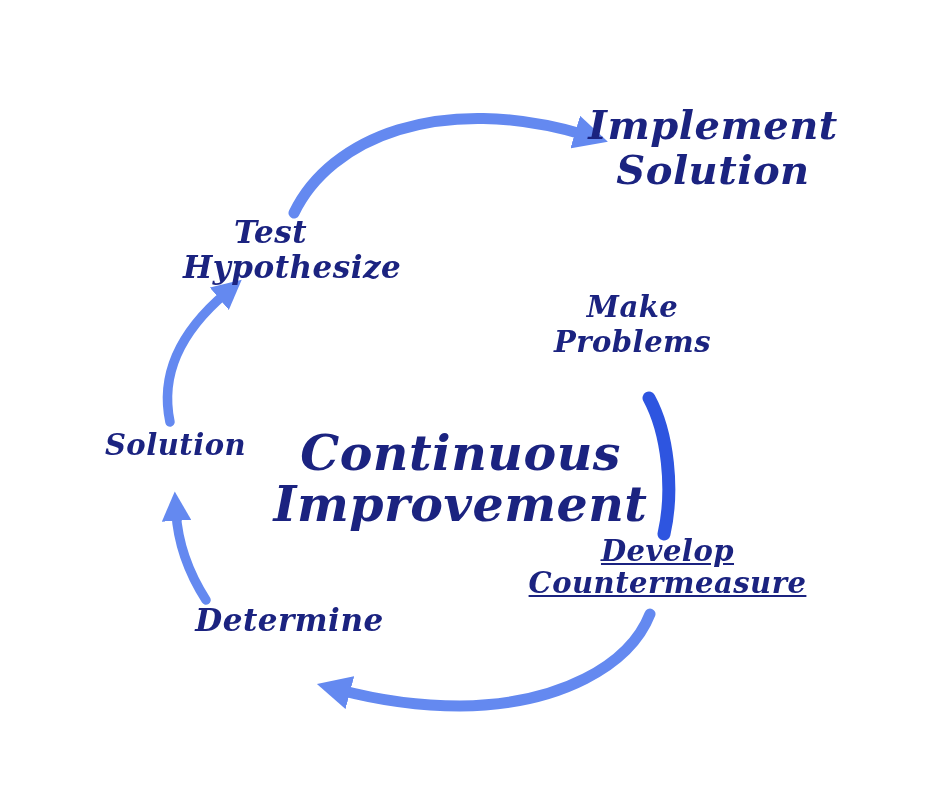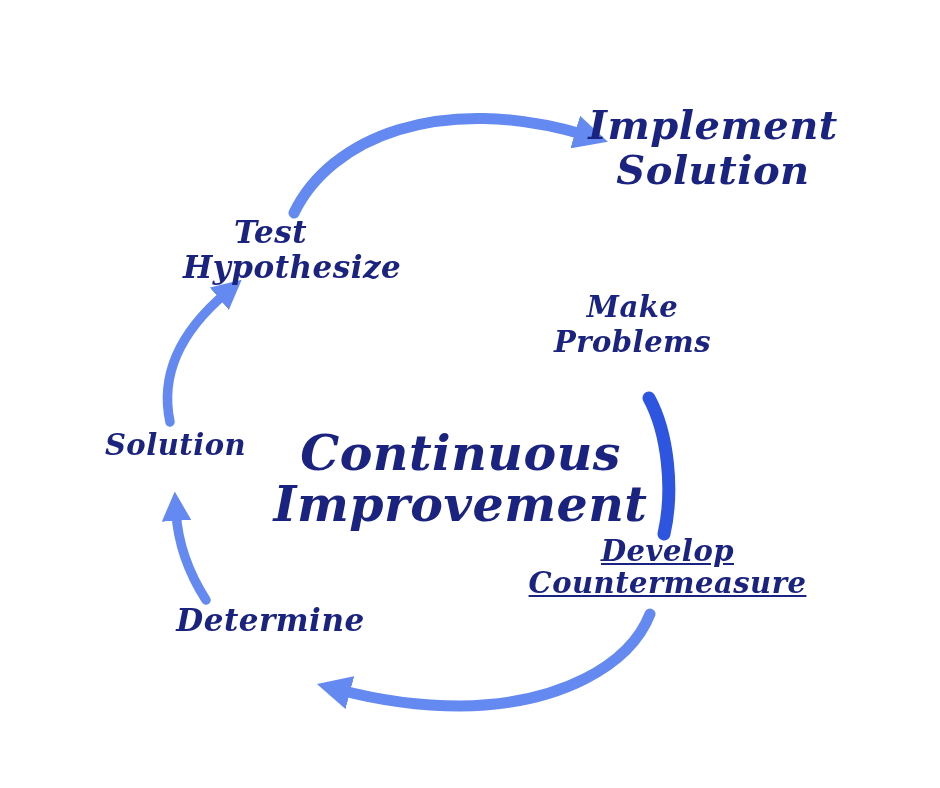--- a/index.html
+++ b/index.html
@@ -29,21 +29,21 @@
     line-height:1.12;
     letter-spacing:0.5px;
   }
   .label span{display:block;}
   .lbl-implement{left:588px;top:103px;width:250px;font-size:40px;}
   .lbl-test{left:183px;top:215px;width:175px;font-size:31px;}
   .lbl-make{left:550px;top:290px;width:165px;font-size:29px;line-height:1.2;}
   .lbl-title{left:268px;top:428px;width:385px;font-size:49px;line-height:1.05;}
   .lbl-hypothesize{left:68px;top:429px;width:215px;font-size:29px;}
   .lbl-develop{left:520px;top:535px;width:295px;font-size:29px;text-decoration:underline;}
-  .lbl-determine{left:168px;top:603px;width:205px;font-size:31px;}
+  .lbl-determine{left:187px;top:603px;width:205px;font-size:31px;}
 </style>
 </head>
 <body>
 
 <div class="canvas">
 
   <svg class="arrows-svg" viewBox="0 0 940 788" xmlns="http://www.w3.org/2000/svg">
     <defs>
       <marker id="ah" viewBox="0 0 10 10" refX="3" refY="5" markerWidth="3.1" markerHeight="3.1" orient="auto">
         <path d="M 0 0 L 10 5 L 0 10 z" fill="var(--arrow)"></path>

